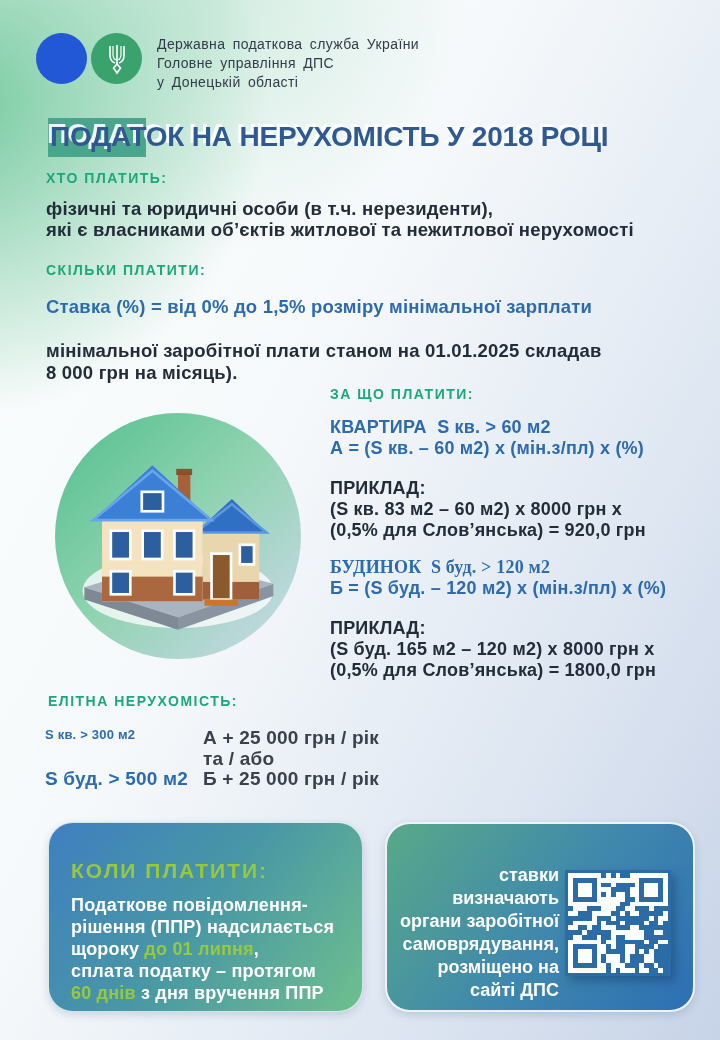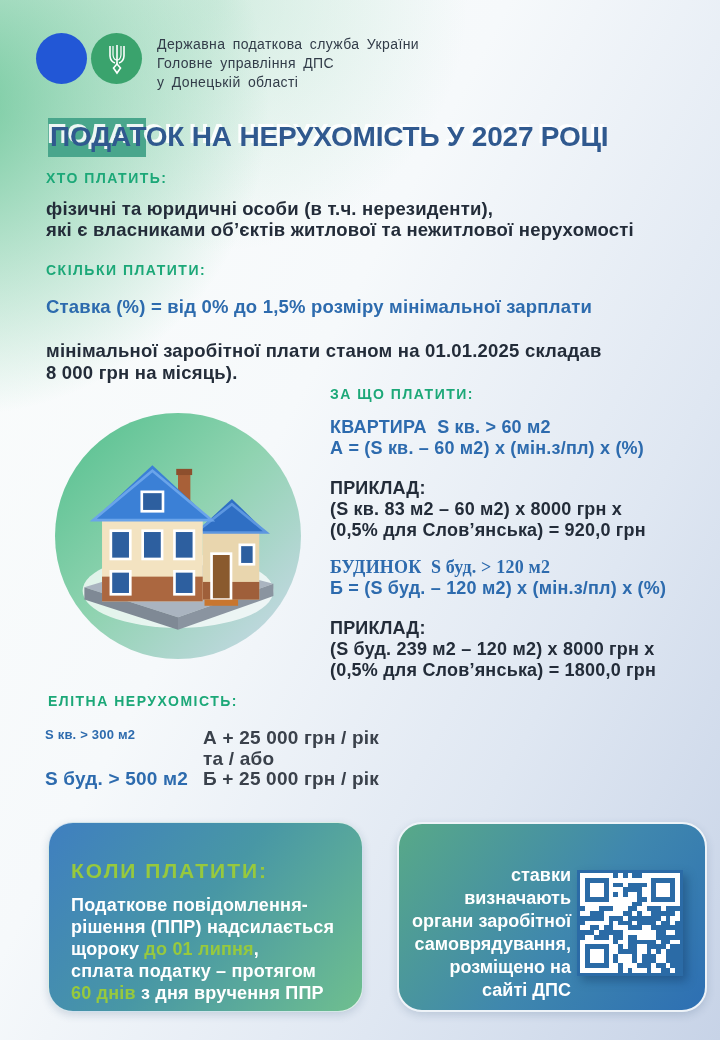--- a/index.html
+++ b/index.html
@@ -34,21 +34,21 @@
   
   .t-dark{font-size:19px;font-weight:bold;color:#3a414b;letter-spacing:.2px;}
   
   .card{position:absolute;top:822px;height:190px;border-radius:25px;box-sizing:border-box;
     box-shadow:0 3px 8px rgba(40,70,110,.18);}
   .card-when{left:48px;width:315px;background:linear-gradient(128deg,#3f7fc0 0%,#4897a5 48%,#6fbf8f 100%);
     padding:36px 18px 0 22px;border:1.5px solid rgba(255,255,255,.75);}
   .when-heading{font-size:21px;font-weight:bold;color:#97c93d;letter-spacing:2px;margin-bottom:11px;}
   .when-body{font-size:18px;line-height:22px;font-weight:bold;color:#ffffff;letter-spacing:.2px;}
   .lime{color:#97c93d;}
-  .card-rates{left:397px;width:310px;background:linear-gradient(128deg,#58a988 0%,#3f87ae 55%,#2d6fb3 100%);
+  .card-rates{left:385px;width:310px;background:linear-gradient(128deg,#58a988 0%,#3f87ae 55%,#2d6fb3 100%);
     border:2px solid #eef3f8;}
   .rates-text{position:absolute;left:10px;top:40px;width:162px;text-align:right;
     font-size:18px;line-height:23px;font-weight:bold;color:#ffffff;}
   .qr{position:absolute;left:178px;top:46px;width:106px;height:106px;background:#2b6ba6;
     display:grid;grid-template-columns:repeat(21,1fr);grid-template-rows:repeat(21,1fr);
     padding:3px;box-sizing:border-box;box-shadow:4px 5px 9px rgba(10,40,80,.35);}
   .qr-cell{background:transparent;}
   .qr-cell.on{background:#ffffff;}
 </style>
 </head>
@@ -72,21 +72,21 @@
       </div>
     </div>
     <div class="org">
       <div>Державна податкова служба України</div>
       <div>Головне управління ДПС</div>
       <div>у Донецькій області</div>
     </div>
   </div>
 
   <div class="title-accent"></div>
-  <h1 class="title">ПОДАТОК НА НЕРУХОМІСТЬ У 2027 РОЦІ</h1>
+  <h1 class="title">ПОДАТОК НА НЕРУХОМІСТЬ У 2018 РОЦІ</h1>
 
   <div class="abs h-green" style="left:46px;top:170px;">ХТО ПЛАТИТЬ:</div>
   <div class="abs t-navy" style="left:46px;top:198px;">фізичні та юридичні особи (в т.ч. нерезиденти),</div>
   <div class="abs t-navy" style="left:46px;top:219px;">які є власниками об’єктів житлової та нежитлової нерухомості</div>
 
   <div class="abs h-green" style="left:46px;top:262px;">СКІЛЬКИ ПЛАТИТИ:</div>
   <div class="abs t-blue" style="left:46px;top:296px;">Ставка (%) = від 0% до 1,5% розміру мінімальної зарплати</div>
   <div class="abs t-navy" style="left:46px;top:340px;">мінімальної заробітної плати станом на 01.01.2025 складав</div>
   <div class="abs t-navy" style="left:46px;top:362px;">8 000 грн на місяць).</div>
 
@@ -122,21 +122,21 @@
 
   <div class="abs h-green" style="left:330px;top:386px;">ЗА ЩО ПЛАТИТИ:</div>
   <div class="abs t-blue rc" style="left:330px;top:417px;">КВАРТИРА  S кв. &gt; 60 м2</div>
   <div class="abs t-blue rc" style="left:330px;top:438px;">А = (S кв. – 60 м2) х (мін.з/пл) х (%)</div>
   <div class="abs t-navy rc" style="left:330px;top:478px;">ПРИКЛАД:</div>
   <div class="abs t-navy rc" style="left:330px;top:499px;">(S кв. 83 м2 – 60 м2) х 8000 грн х</div>
   <div class="abs t-navy rc" style="left:330px;top:520px;">(0,5% для Слов’янська) = 920,0 грн</div>
   <div class="abs t-blue rc" style="left:330px;top:557px;font-family:Liberation Serif, serif;">БУДИНОК  S буд. &gt; 120 м2</div>
   <div class="abs t-blue rc" style="left:330px;top:578px;">Б = (S буд. – 120 м2) х (мін.з/пл) х (%)</div>
   <div class="abs t-navy rc" style="left:330px;top:618px;">ПРИКЛАД:</div>
-  <div class="abs t-navy rc" style="left:330px;top:639px;">(S буд. 239 м2 – 120 м2) х 8000 грн х</div>
+  <div class="abs t-navy rc" style="left:330px;top:639px;">(S буд. 165 м2 – 120 м2) х 8000 грн х</div>
   <div class="abs t-navy rc" style="left:330px;top:660px;">(0,5% для Слов’янська) = 1800,0 грн</div>
 
   <div class="abs h-green" style="left:48px;top:693px;">ЕЛІТНА НЕРУХОМІСТЬ:</div>
   <div class="abs t-blue" style="left:45px;top:727px;font-size:13px;">S кв. &gt; 300 м2</div>
   <div class="abs t-dark" style="left:203px;top:727px;">А + 25 000 грн / рік</div>
   <div class="abs t-dark" style="left:203px;top:748px;">та / або</div>
   <div class="abs t-blue" style="left:45px;top:768px;font-size:19px;">S буд. &gt; 500 м2</div>
   <div class="abs t-dark" style="left:203px;top:768px;">Б + 25 000 грн / рік</div>
 
   <div class="card card-when">

